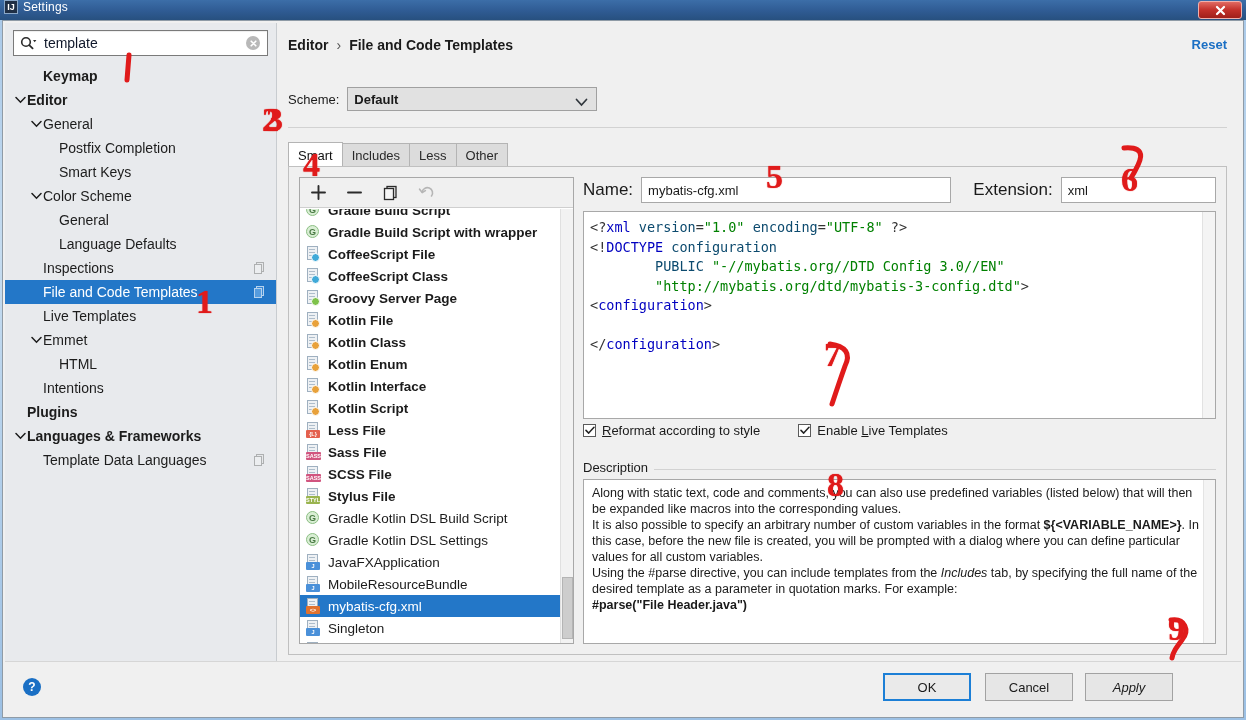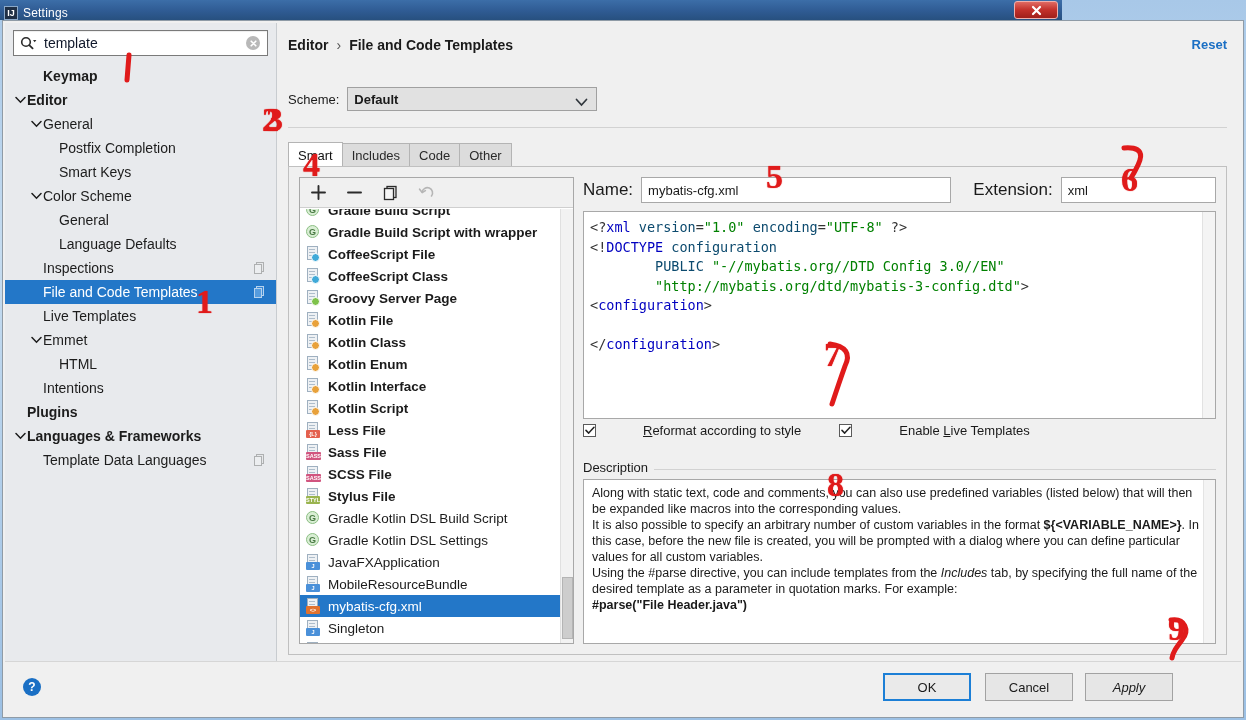--- a/index.html
+++ b/index.html
@@ -13,23 +13,23 @@
   }
   #root {
     position: relative;
     width: 1246px; height: 720px;
     background: linear-gradient(180deg,#a8c8e8 0%, #c5dcf0 35%, #9cc0e4 100%);
     overflow: hidden;
   }
 
   
   .titlebar {
-    position: absolute; left: 0; top: 0; width: 1062px; height: 20px;
+    position: absolute; left: 0; top: 0; width: 1246px; height: 20px;
     background: linear-gradient(180deg,#3c6ea8 0%, #2f5b93 55%, #27507f 100%);
-    display: flex; align-items: flex-end;
+    display: flex; align-items: flex-start;
   }
   .title-ico {
     width: 14px; height: 14px; margin-left: 4px; margin-right: 5px;
     background:#1f2f45; color:#fff; font-size:9px; font-weight:bold;
     display:flex; align-items:center; justify-content:center;
     border:1px solid #8aa8c8;
   }
   .title-text { color:#fff; font-size:12px; letter-spacing:.2px; }
   .closebtn {
     position:absolute; right:4px; top:1px; width:44px; height:18px;
@@ -191,21 +191,21 @@
   .code .attr { color:#0c4a6e; }
   .code .val { color:#008000; }
   .code .punc { color:#333; }
   .codesb { position:absolute; right:0; top:0; bottom:0; width:13px; background:#f4f4f4; border-left:1px solid #e2e2e2; }
 
   .checkrow { position:absolute; left:0; top:246px; display:flex; align-items:center; }
   .cbx {
     width:13px; height:13px; border:1px solid #5a5a5a; background:#fff;
     display:flex; align-items:center; justify-content:center; margin-right:6px;
   }
-  .cblabel { font-size:13px;margin-left:41px; }
+  .cblabel { font-size:13px; }
   .u { text-decoration:underline; }
 
   .desclabel { position:absolute; left:0; top:283px; font-size:13px; background:#f0f0f0; padding-right:6px; z-index:2; }
   .descline { position:absolute; left:0; right:0; top:292px; height:1px; background:#d2d2d2; }
   .descbox {
     position:absolute; left:0; right:0; top:302px; bottom:0;
     background:#fff; border:1px solid #a8a8a8; overflow:hidden;
   }
   .desctext { padding:5px 8px; font-size:12.5px; line-height:16px; color:#1a1a1a; }
   .desctext b { font-weight:bold; }
@@ -400,21 +400,21 @@
       <div class="hr"></div>
 
       <div class="tabs" id="tabs-row">
           <div class="tab active">
             <span>Smart</span>
           </div>
           <div class="tab">
             <span>Includes</span>
           </div>
           <div class="tab">
-            <span>Code</span>
+            <span>Less</span>
           </div>
           <div class="tab">
             <span>Other</span>
           </div>
         </div>
 
       <div class="contentbox">
 
         <div class="filelist">
           <div class="fltoolbar" id="fl-toolbar">

